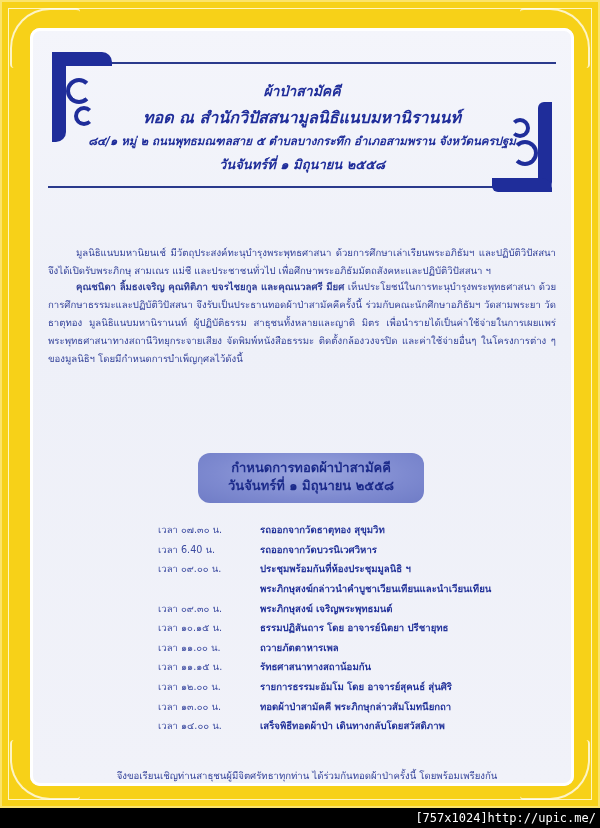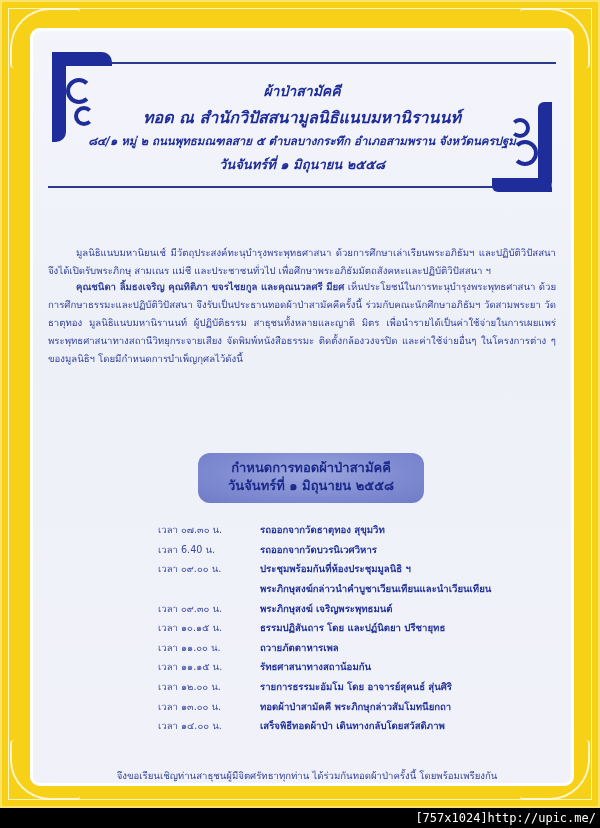--- a/index.html
+++ b/index.html
@@ -173,21 +173,21 @@
       <div class="sched-row">
         <span class="sched-time"></span>
         <span class="sched-event">พระภิกษุสงฆ์กล่าวนำคำบูชาเวียนเทียนและนำเวียนเทียน</span>
       </div>
       <div class="sched-row">
         <span class="sched-time">เวลา ๐๙.๓๐ น.</span>
         <span class="sched-event">พระภิกษุสงฆ์ เจริญพระพุทธมนต์</span>
       </div>
       <div class="sched-row">
         <span class="sched-time">เวลา ๑๐.๑๕ น.</span>
-        <span class="sched-event">ธรรมปฏิสันถาร โดย และปฏ์นิตยา ปรีชายุทธ</span>
+        <span class="sched-event">ธรรมปฏิสันถาร โดย อาจารย์นิตยา ปรีชายุทธ</span>
       </div>
       <div class="sched-row">
         <span class="sched-time">เวลา ๑๑.๐๐ น.</span>
         <span class="sched-event">ถวายภัตตาหารเพล</span>
       </div>
       <div class="sched-row">
         <span class="sched-time">เวลา ๑๑.๑๕ น.</span>
         <span class="sched-event">รัทธศาสนาทางสถาน้อมกัน</span>
       </div>
       <div class="sched-row">

